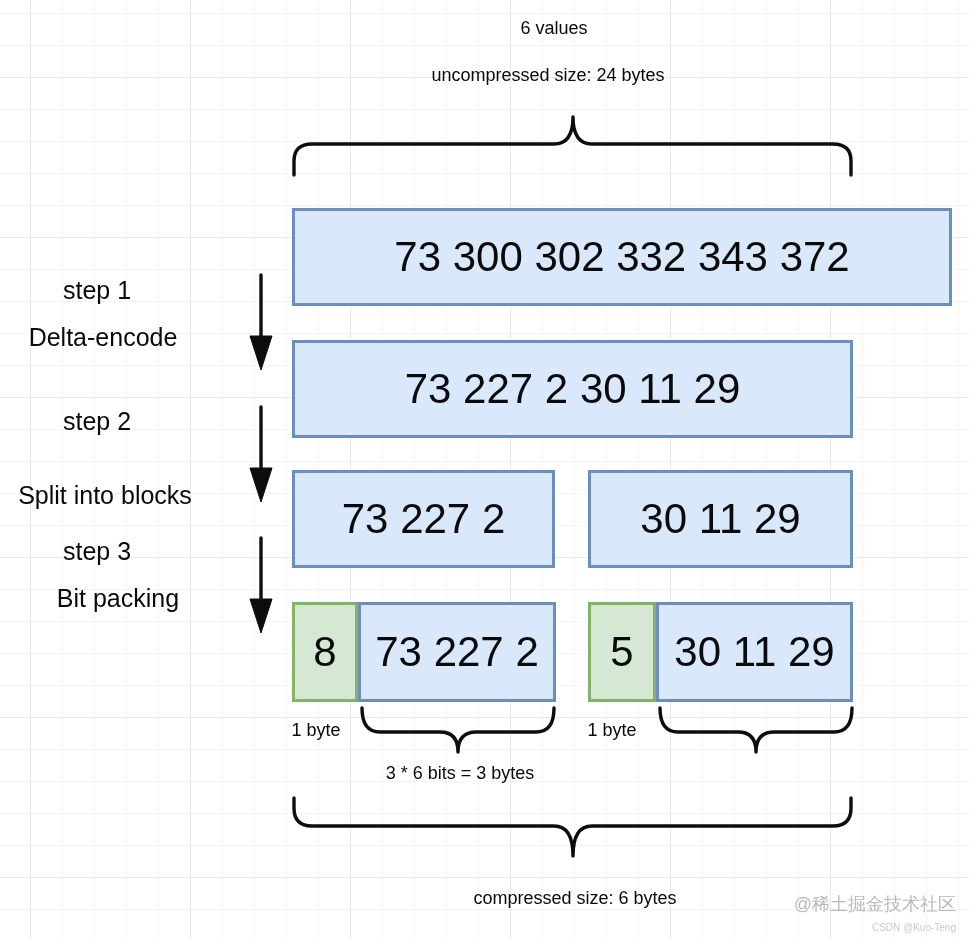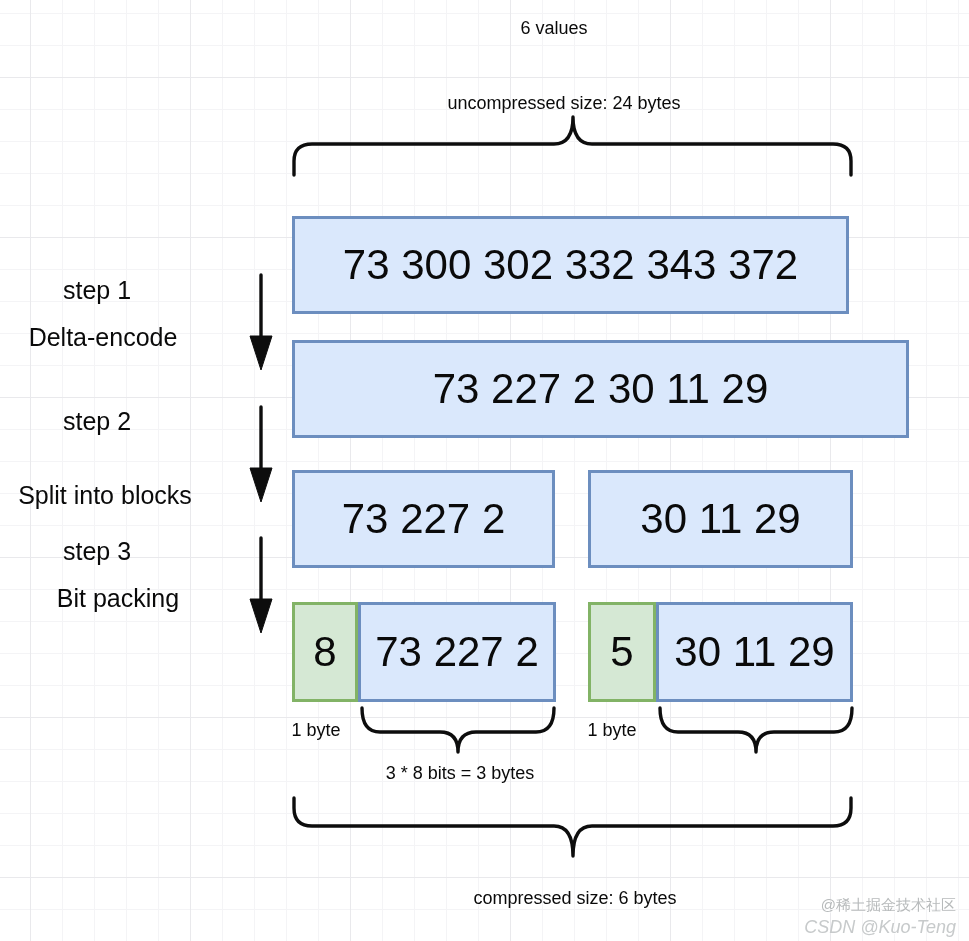--- a/index.html
+++ b/index.html
@@ -59,45 +59,45 @@
     stroke-linecap: round;
     stroke-linejoin: round;
   }
   svg.shape polygon { fill: #0d0d0d; stroke: #0d0d0d; stroke-width: 1; }
 
   .watermark {
     text-align: right;
     line-height: 23px;
     text-shadow: 1px 1px 1px rgba(255,255,255,0.95);
   }
-  .watermark .wm1 { font-size: 15px; color: #b7babb; }
-  .watermark .wm2 { font-size: 18px; color: #c7cacb; font-style: italic; }
+  .watermark .wm1 { font-size: 18px; color: #b7babb; }
+  .watermark .wm2 { font-size: 10px; color: #c7cacb; }
 </style>
 </head>
 <body>
 
 <div id="canvas">
 
   <div class="abs caption" style="left:254px; top:13px; width:600px;">6 values</div>
-  <div class="abs caption" style="left:264px; top:60px; width:600px;margin-top:28px;">uncompressed size: 24 bytes</div>
+  <div class="abs caption" style="left:248px; top:60px; width:600px;">uncompressed size: 24 bytes</div>
 
   <svg class="abs shape" style="left:292px; top:111px;" width="561" height="66" viewBox="0 0 561 66">
     <path d="M 2,64 L 2,50 Q 2,33 20,33 L 262,33 Q 281,33 281,6 Q 281,33 300,33 L 541,33 Q 559,33 559,50 L 559,64"></path>
   </svg>
 
-  <div class="abs vbox" style="left:292px; top:216px; width:557px; height:98px;text-align:center;">73 300 302 332 343 372</div>
+  <div class="abs vbox" style="left:292px; top:208px; width:660px; height:98px;text-align:center;">73 300 302 332 343 372</div>
 
   <div class="abs side-label" style="left:-3px; top:276px; width:200px;">step 1</div>
   <div class="abs side-label" style="left:3px; top:323px; width:200px;">Delta-encode</div>
   <svg class="abs shape" style="left:247px; top:273px;" width="28" height="100" viewBox="0 0 28 100">
     <line x1="14" y1="2" x2="14" y2="65"></line>
     <polygon points="14,97 3,63 25,63"></polygon>
   </svg>
 
-  <div class="abs vbox" style="left:292px; top:340px; width:617px; height:98px;">73 227 2 30 11 29</div>
+  <div class="abs vbox" style="left:292px; top:340px; width:561px; height:98px;">73 227 2 30 11 29</div>
 
   <div class="abs side-label" style="left:-3px; top:407px; width:200px;">step 2</div>
   <div class="abs side-label" style="left:5px; top:481px; width:200px;">Split into blocks</div>
   <svg class="abs shape" style="left:247px; top:405px;" width="28" height="100" viewBox="0 0 28 100">
     <line x1="14" y1="2" x2="14" y2="65"></line>
     <polygon points="14,97 3,63 25,63"></polygon>
   </svg>
 
   <div class="abs vbox" style="left:292px; top:470px; width:263px; height:98px;">73 227 2</div>
   <div class="abs vbox" style="left:588px; top:470px; width:265px; height:98px;">30 11 29</div>
@@ -117,21 +117,21 @@
   <div class="abs caption" style="left:216px; top:715px; width:200px;">1 byte</div>
   <div class="abs caption" style="left:512px; top:715px; width:200px;">1 byte</div>
 
   <svg class="abs shape" style="left:360px; top:706px;" width="196" height="48" viewBox="0 0 196 48">
     <path d="M 2,2 Q 2,26 20,26 L 80,26 Q 98,26 98,46 Q 98,26 116,26 L 176,26 Q 194,26 194,2"></path>
   </svg>
   <svg class="abs shape" style="left:658px; top:706px;" width="196" height="48" viewBox="0 0 196 48">
     <path d="M 2,2 Q 2,26 20,26 L 80,26 Q 98,26 98,46 Q 98,26 116,26 L 176,26 Q 194,26 194,2"></path>
   </svg>
 
-  <div class="abs caption" style="left:260px; top:758px; width:400px;">3 * 8 bits = 3 bytes</div>
+  <div class="abs caption" style="left:260px; top:758px; width:400px;">3 * 6 bits = 3 bytes</div>
 
   <svg class="abs shape" style="left:292px; top:796px;" width="561" height="64" viewBox="0 0 561 64">
     <path d="M 2,2 L 2,12 Q 2,30 20,30 L 262,30 Q 281,30 281,60 Q 281,30 300,30 L 541,30 Q 559,30 559,12 L 559,2"></path>
   </svg>
 
   <div class="abs caption" style="left:275px; top:883px; width:600px;">compressed size: 6 bytes</div>
 
   <div class="abs watermark" style="right:13px; top:893px; width:300px;">
     <div class="wm1">@稀土掘金技术社区</div>
     <div class="wm2">CSDN @Kuo-Teng</div>

